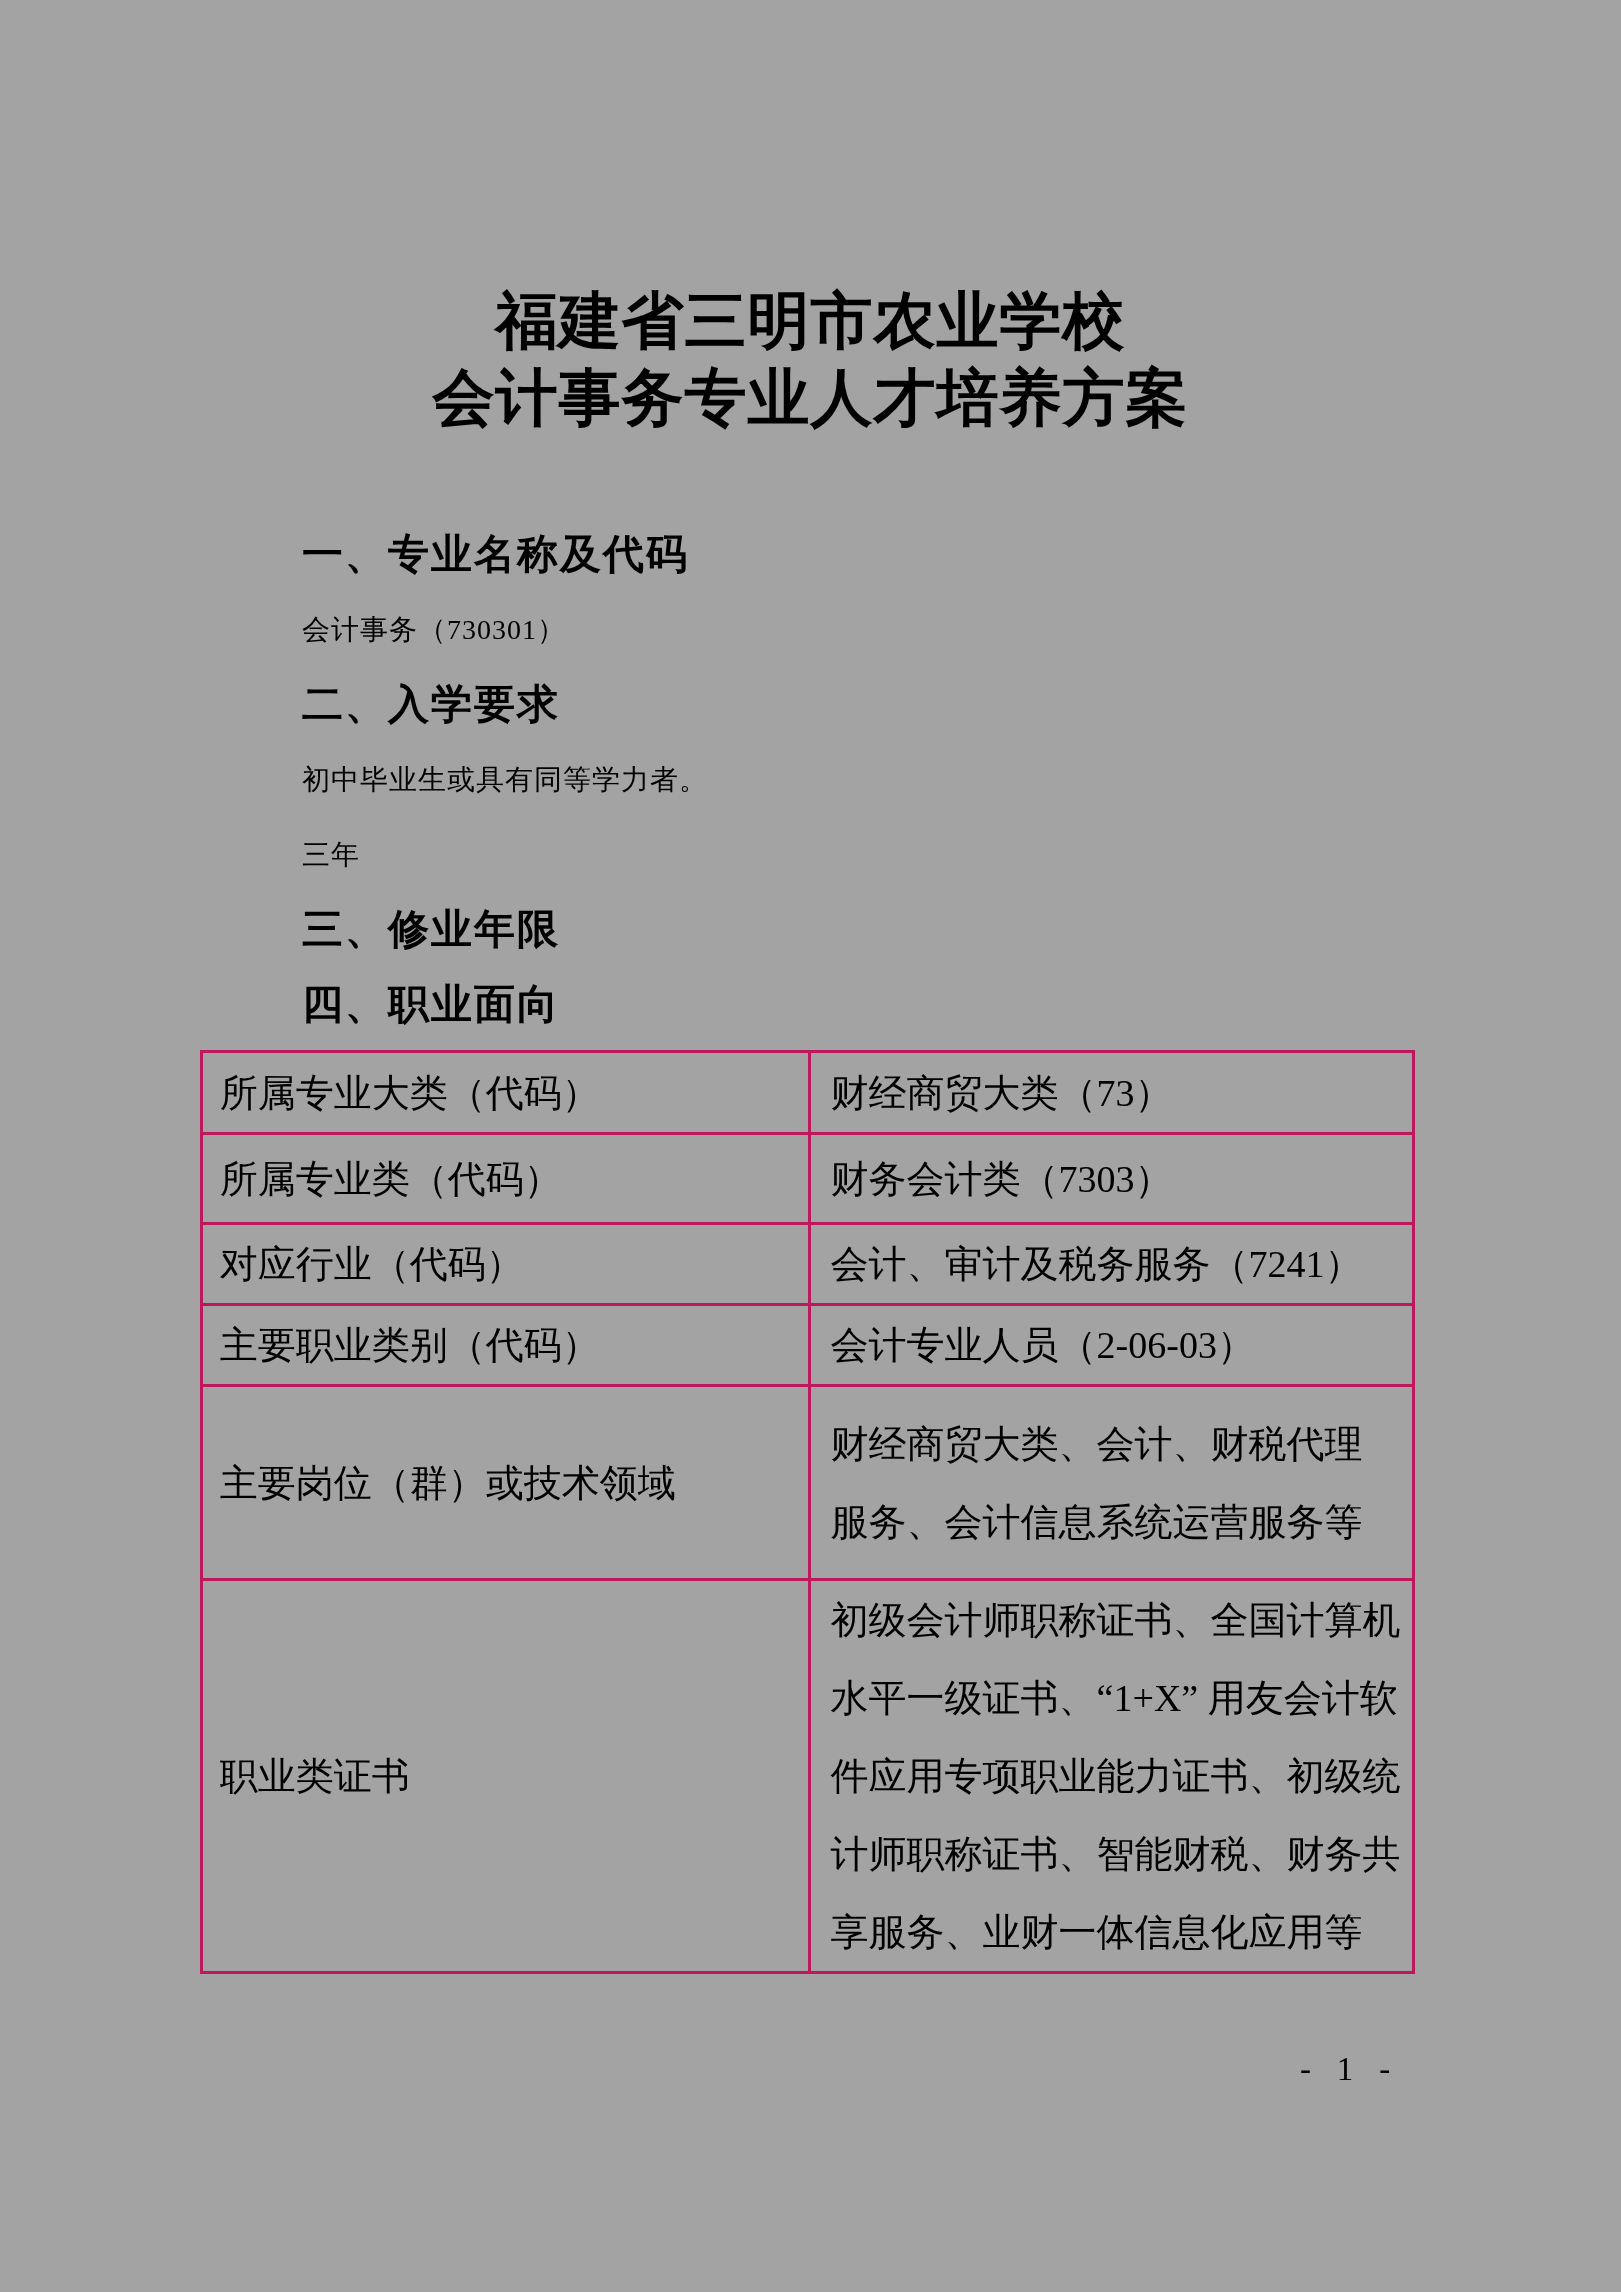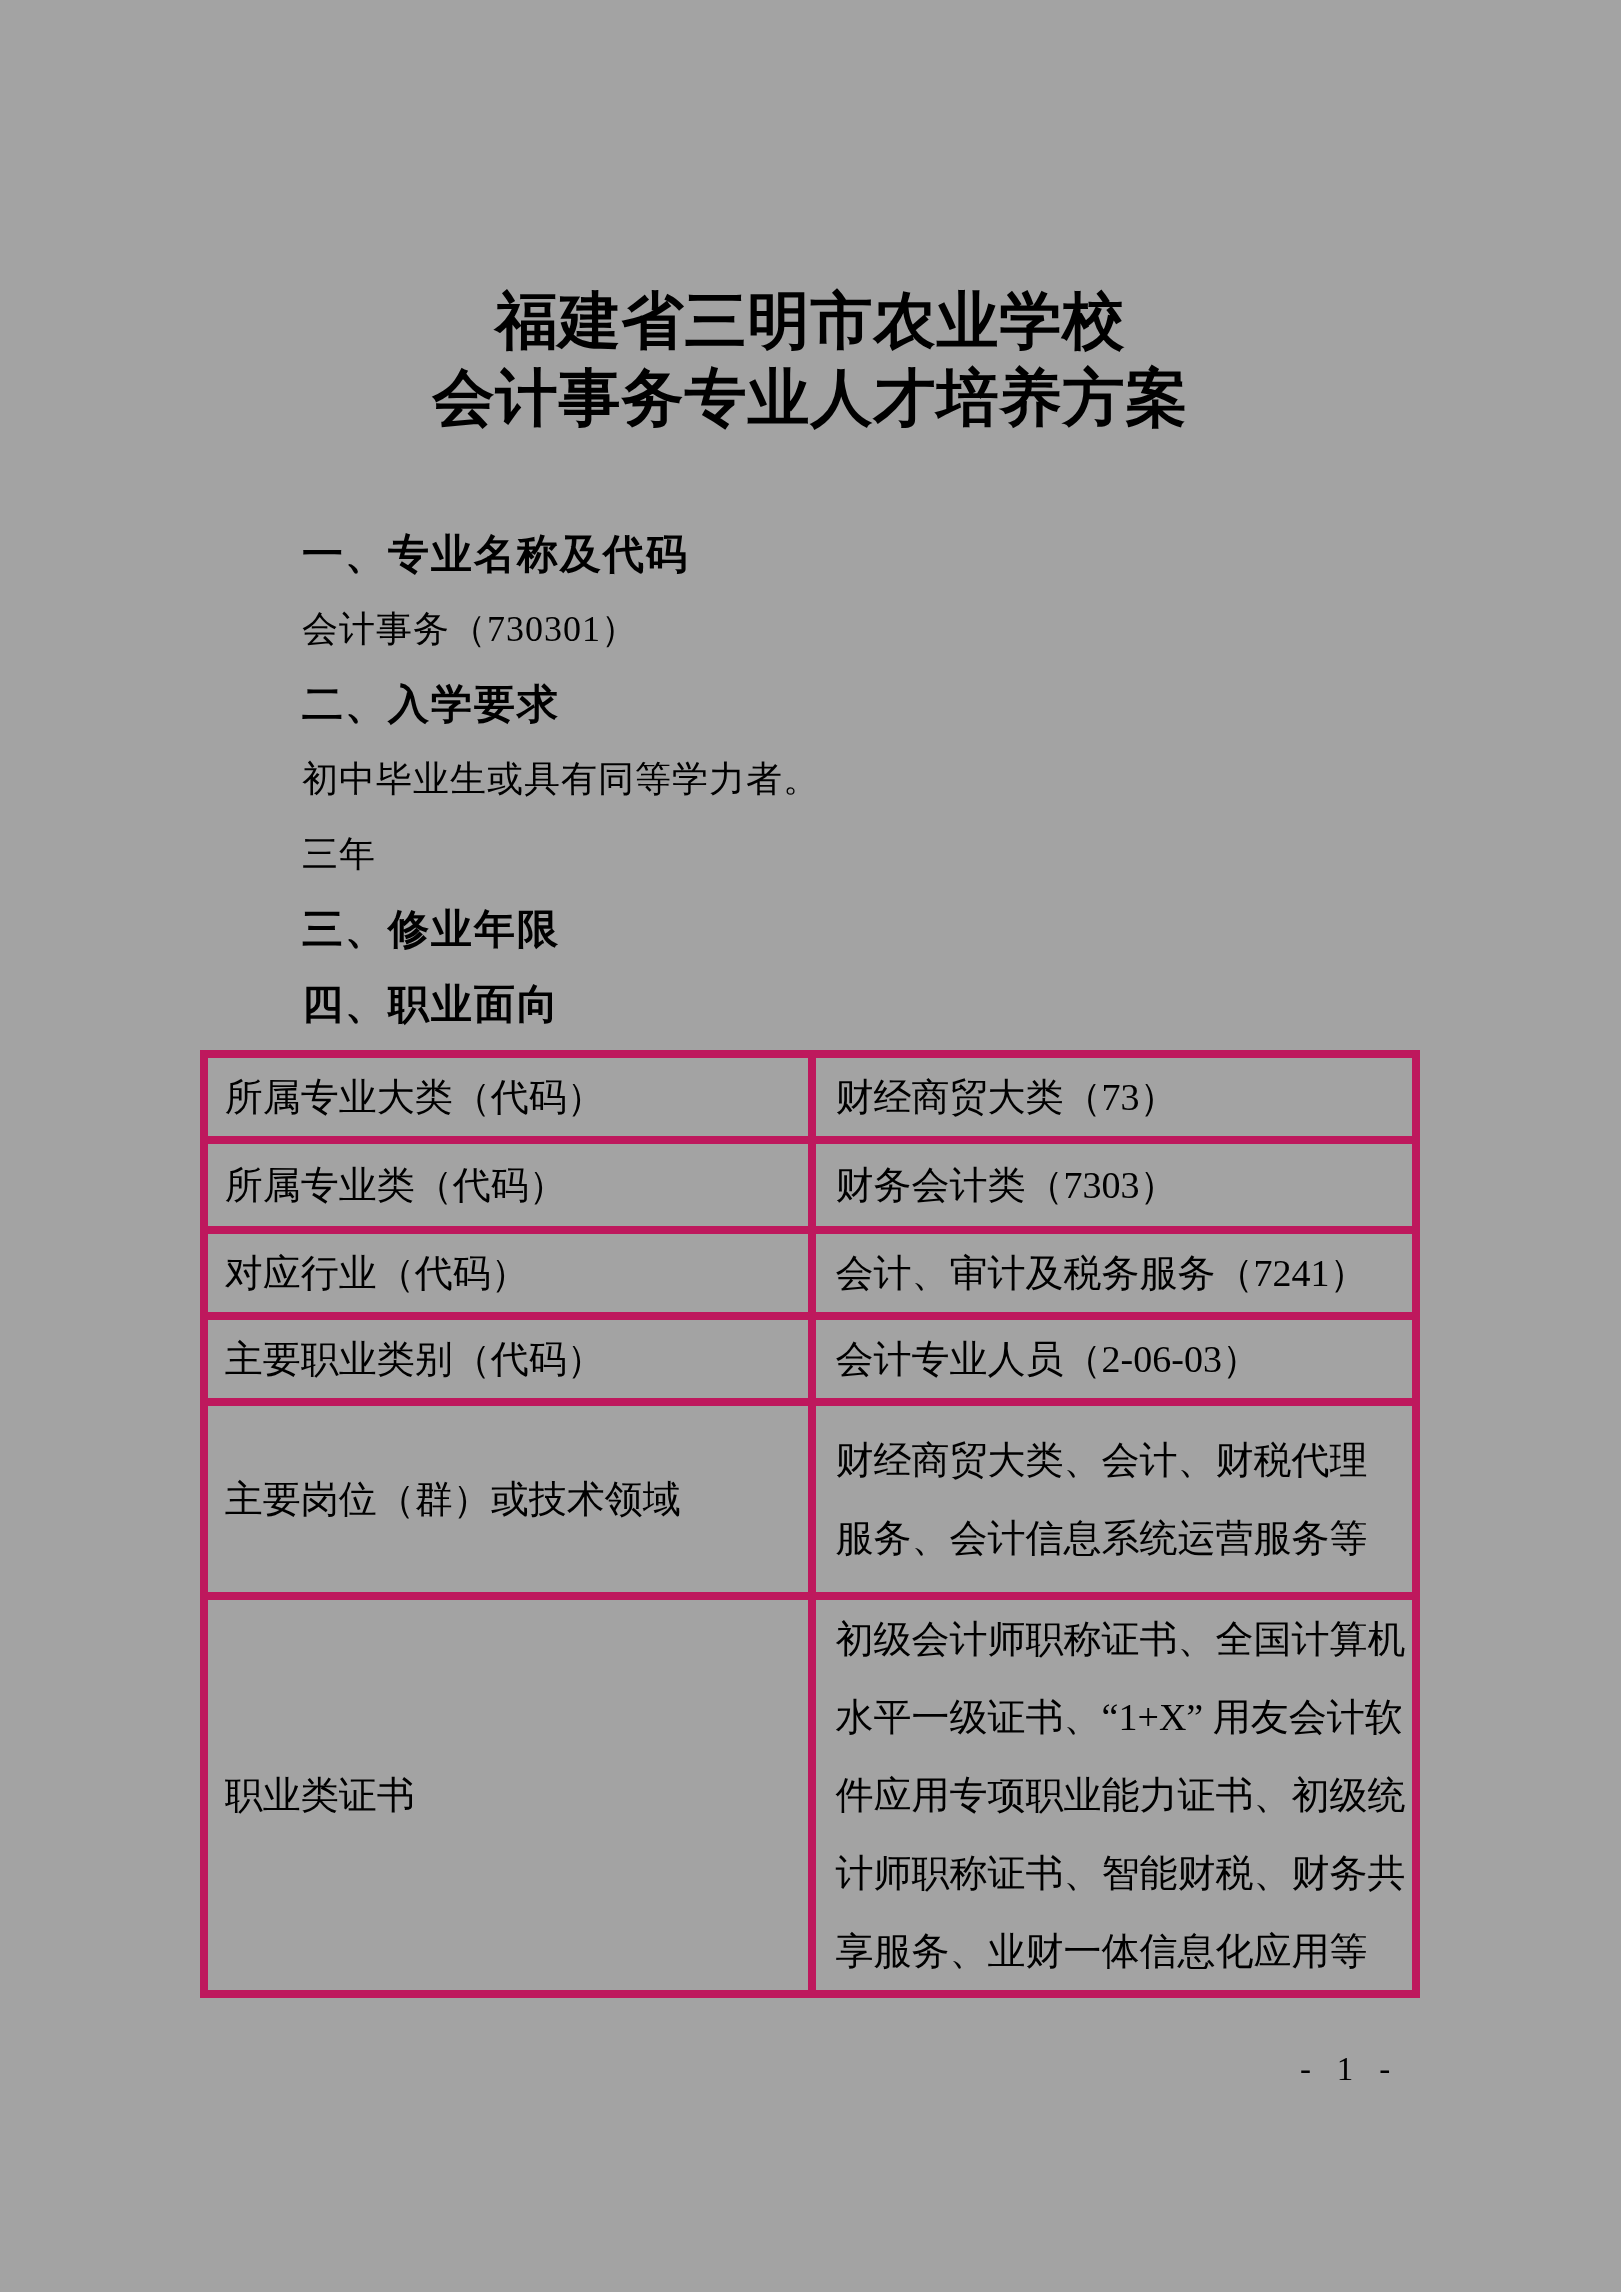--- a/index.html
+++ b/index.html
@@ -44,36 +44,36 @@
     white-space: nowrap;
   }
   .sec-heading {
     font-family: "Liberation Sans", "DejaVu Sans", sans-serif;
     font-weight: bold;
     font-size: 41px;
     letter-spacing: 2px;
   }
   .sec-body {
     font-family: "Liberation Serif", "DejaVu Serif", serif;
-    font-size: 36px;
+    font-size: 28px;
     letter-spacing: 1px;
   }
 
   
   .career-table {
     position: absolute;
     top: 1050px;
     left: 200px;
     width: 1211px;
     border-collapse: collapse;
     table-layout: fixed;
     font-size: 38px;
   }
   .career-table td {
-    border: 8px solid #be185d;
+    border: 3px solid #be185d;
     vertical-align: middle;
     padding-left: 16.7px;
   }
   .career-table td.col-value { padding-left: 19.6px; margin-top: 12px; }
   .career-table .cell-text,
   .career-table .cell-line {
     line-height: 78px;
     white-space: nowrap;
   }
 

